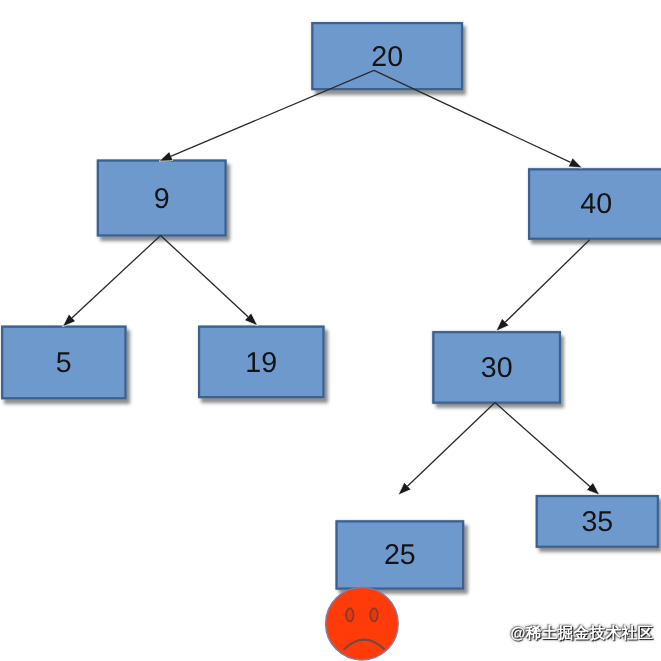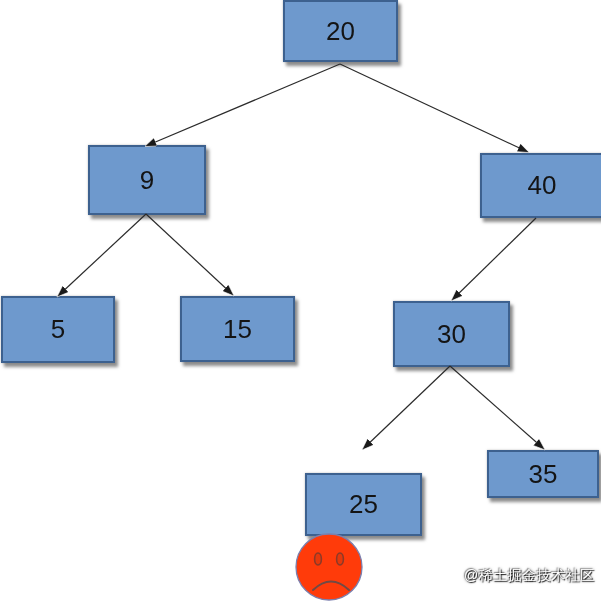--- a/index.html
+++ b/index.html
@@ -13,32 +13,32 @@
   .edges{position:absolute;left:0;top:0;width:601px;height:601px;pointer-events:none;}
   .node{
     position:absolute;
     box-sizing:border-box;
     background:#6E99CD;
     border:2px solid #3D618F;
     box-shadow:3px 4px 3px rgba(115,115,115,.8), 0 0 2px rgba(140,140,140,.55);
     display:flex;align-items:center;justify-content:center;
     font-size:26px;color:#141414;
   }
-  .n20{left:283px;top:0;width:115px;height:62px;}
+  .n20{left:283px;top:20px;width:138px;height:62px;}
   .n9 {left:88px;top:145px;width:118px;height:70px;}
   .n40{left:480px;top:153px;width:124px;height:65px;}
   .n5 {left:1px;top:296px;width:114px;height:67px;}
   .n15{left:180px;top:296px;width:115px;height:66px;}
   .n30{left:393px;top:301px;width:117px;height:66px;align-items:center;}
   .n25{left:305px;top:450px;width:117px;height:63px;margin-top:23px;}
   .n35{left:487px;top:450px;width:112px;height:48px;}
   .face{position:absolute;left:293px;top:531px;}
   .watermark{
     position:absolute;left:464px;top:567px;
-    font-size:14px;font-weight:normal;color:#ffffff;letter-spacing:.5px;
+    font-size:14px;font-weight:bold;color:#ffffff;letter-spacing:.5px;
     text-shadow:1px 1px 1px rgba(0,0,0,.9), -1px -1px 1px rgba(0,0,0,.4), 0 0 3px rgba(0,0,0,.65);
     white-space:nowrap;
   }
 </style>
 </head>
 <body>
 
 <div class="stage">
 
   <div class="node n20">
@@ -47,21 +47,21 @@
   <div class="node n9">
     <span>9</span>
   </div>
   <div class="node n40">
     <span>40</span>
   </div>
   <div class="node n5">
     <span>5</span>
   </div>
   <div class="node n15">
-    <span>15</span>
+    <span>19</span>
   </div>
   <div class="node n30">
     <span>30</span>
   </div>
   <div class="node n25">
     <span>25</span>
   </div>
   <div class="node n35">
     <span>35</span>
   </div>

